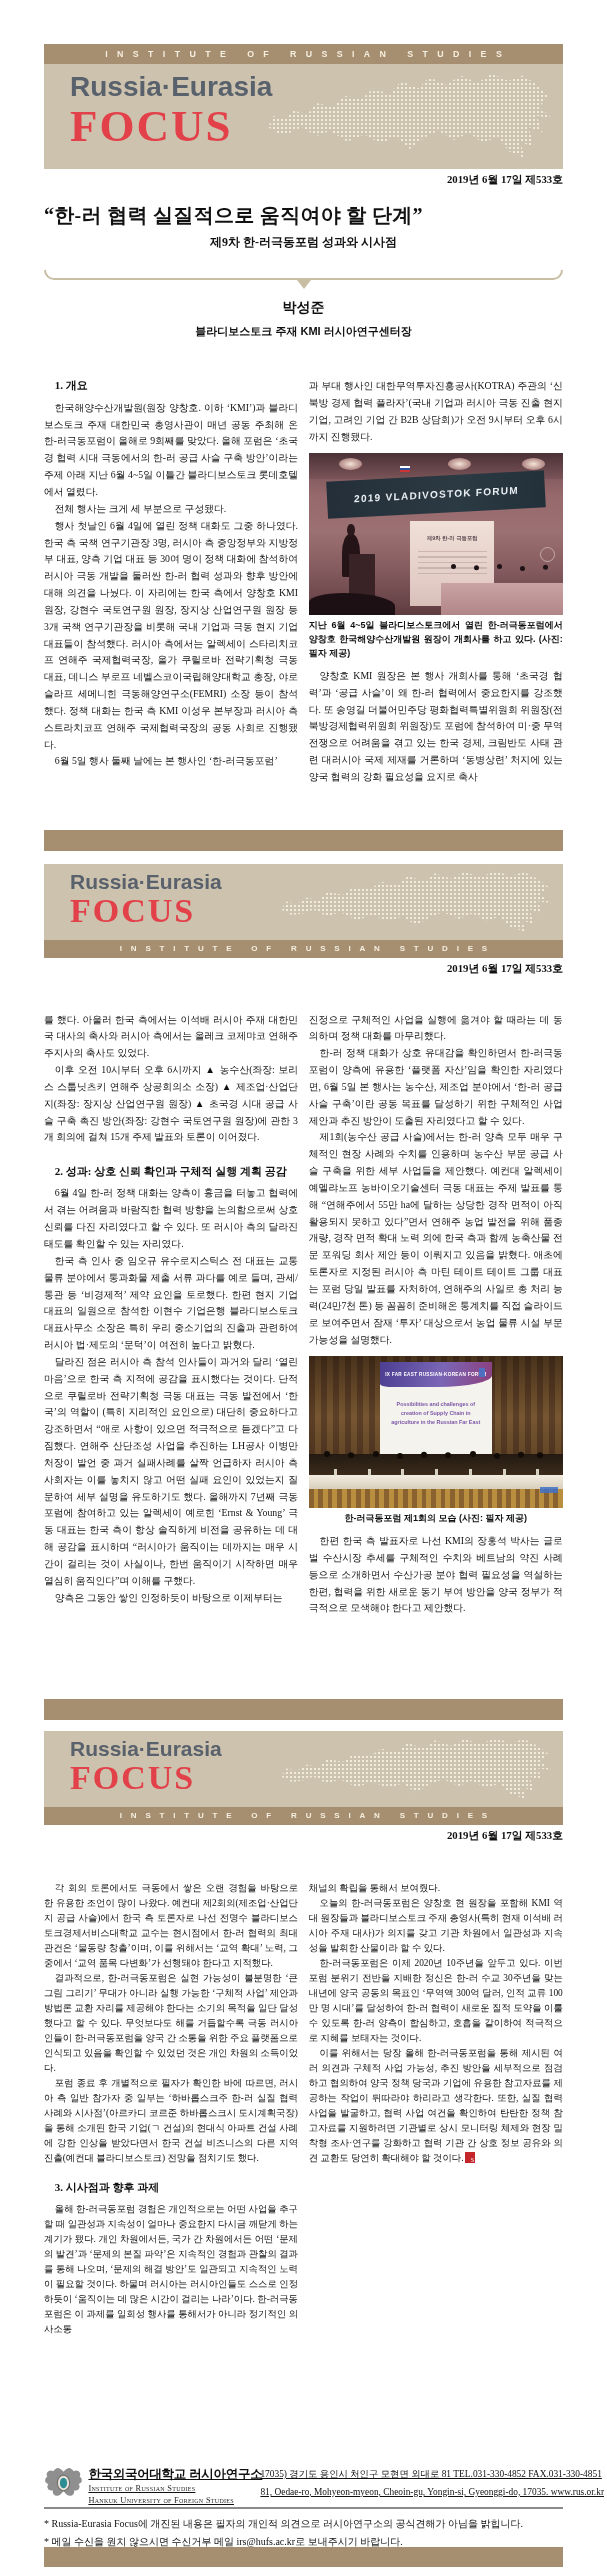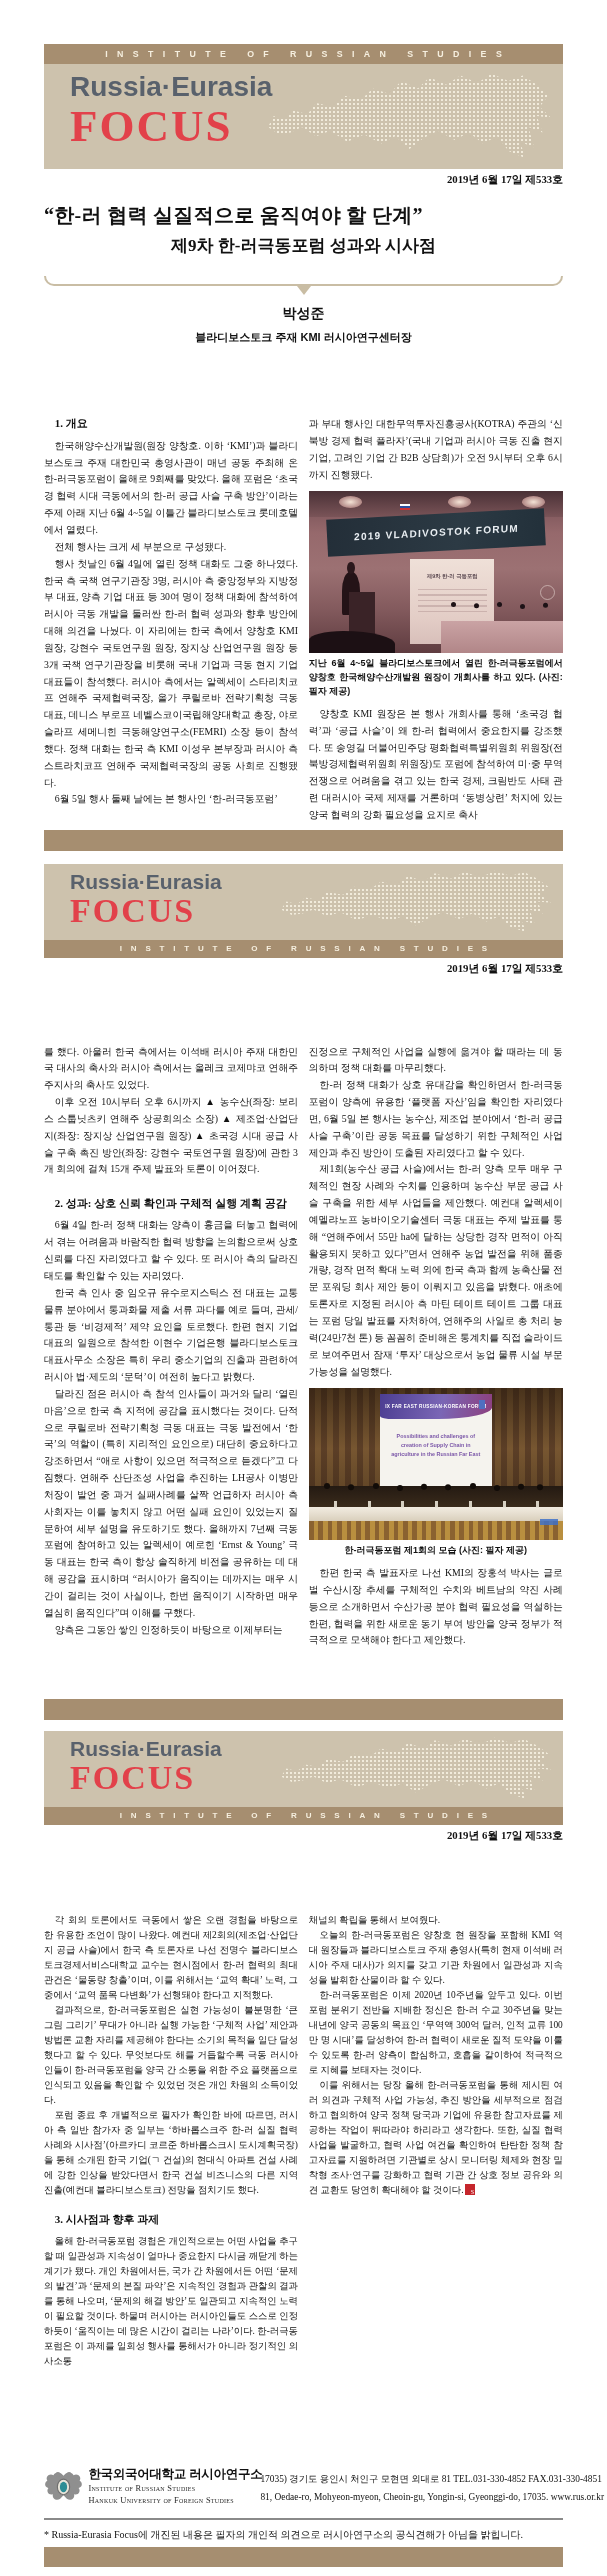--- a/index.html
+++ b/index.html
@@ -43,30 +43,30 @@
     background-image:radial-gradient(#f1ebdb 0.9px, transparent 1px);
     background-size:4px 4px;
     clip-path:polygon(0% 62%,2% 50%,6% 54%,9% 44%,14% 48%,17% 36%,23% 40%,27% 28%,33% 32%,37% 20%,43% 26%,47% 12%,53% 20%,57% 8%,63% 16%,68% 6%,74% 14%,79% 4%,85% 12%,90% 6%,95% 16%,99% 28%,96% 40%,100% 52%,95% 50%,97% 68%,92% 62%,94% 84%,89% 78%,91% 96%,85% 88%,81% 72%,76% 80%,71% 68%,66% 76%,60% 66%,55% 74%,50% 86%,45% 72%,40% 80%,34% 70%,28% 78%,22% 66%,17% 72%,12% 62%,8% 68%,4% 70%);
   }
   .banner.big .map-dots{right:12px;top:6px;width:283px;height:92px;}
   .banner.small .map-dots{right:12px;top:4px;width:270px;height:67px;}
   .date-row{margin-top:4px;text-align:right;font-weight:700;font-size:10.8px;}
 
   
   .title{margin:15px 0 0;text-align:left;font-size:20px;font-weight:700;letter-spacing:0.3px;}
-  .subtitle{margin:5.4px 0 0;text-align:center;font-size:17px;font-weight:700;}
+  .subtitle{margin:5.4px 0 0;text-align:center;font-size:12px;font-weight:700;}
   .divider{margin-top:19px;height:21.6px;position:relative;}
   .divider-line{height:10px;border-bottom:2px solid var(--divider);border-left:2px solid var(--divider);border-right:2px solid var(--divider);border-radius:0 0 12px 12px;}
   .divider-tri{width:0;height:0;margin:0 auto;border-left:7.4px solid transparent;border-right:7.4px solid transparent;border-top:9.4px solid var(--divider);}
   .author{margin-top:6.7px;text-align:center;font-family:Liberation Sans, sans-serif;font-weight:700;font-size:14px;}
   .affil{margin-top:7.4px;text-align:center;font-family:"Liberation Sans",sans-serif;font-weight:700;font-size:11px;}
 
   
   .cols{display:flex;gap:10.8px;overflow:hidden;}
-  .col{width:254px;overflow:hidden;margin-top:32px;}
+  .col{width:254px;overflow:hidden;}
   .cols-1{margin-top:39px;height:445px;}
   .cols-2{margin-top:36px;height:680px;}
   .cols-3{margin-top:38px;height:581px;}
   .cols p{margin:0;text-align:justify;font-size:9.8px;line-height:1.72;color:var(--ink);}
   .cols-3 p{font-size:9.4px;line-height:1.6;}
   .ind{text-indent:10.8px;}
   .sec{margin:0 0 6.7px;font-size:11px;font-weight:700;text-indent:10.8px;}
   .sec.mid{margin-top:17.5px;}
   .cols-3 .sec.mid{margin-top:13.5px;}
 
@@ -112,21 +112,21 @@
   
   .sep{background:var(--bar);height:21px;}
 
   
   .rs-mark{position:relative;display:inline-block;width:10px;height:11.5px;background:#c5262c;vertical-align:-2px;margin-left:2px;}
   .rs-mark i{position:absolute;font-style:normal;color:#fff;font-size:6px;line-height:1;font-family:"Liberation Serif",serif;}
   .rs-mark .r{left:1.3px;top:0.7px;}
   .rs-mark .s{right:1.3px;bottom:0.7px;}
 
   
-  .f-top{display:flex;align-items:flex-end;border-bottom:2px double #8a8a8a;padding-bottom:11px;}
+  .f-top{display:flex;align-items:flex-start;border-bottom:2px double #8a8a8a;padding-bottom:0;text-decoration:underline;}
   .f-emblem{flex:0 0 auto;}
   .f-names{margin-left:5.4px;width:172px;}
   .f-kr{font-family:"Liberation Sans",sans-serif;font-weight:700;font-size:12.5px;letter-spacing:-0.3px;white-space:nowrap;}
   .f-en{font-variant:small-caps;font-size:8.4px;color:#2a2a2a;letter-spacing:0.3px;line-height:1.25;margin-top:1.3px;}
   .f-addr{flex:1;font-size:9.4px;line-height:1.9;text-align:left;white-space:nowrap;}
   .f-notes{margin-top:6px;font-size:10px;line-height:1.85;}
   .f-notes div{white-space:nowrap;overflow:hidden;}
 </style>
 </head>
 <body>

